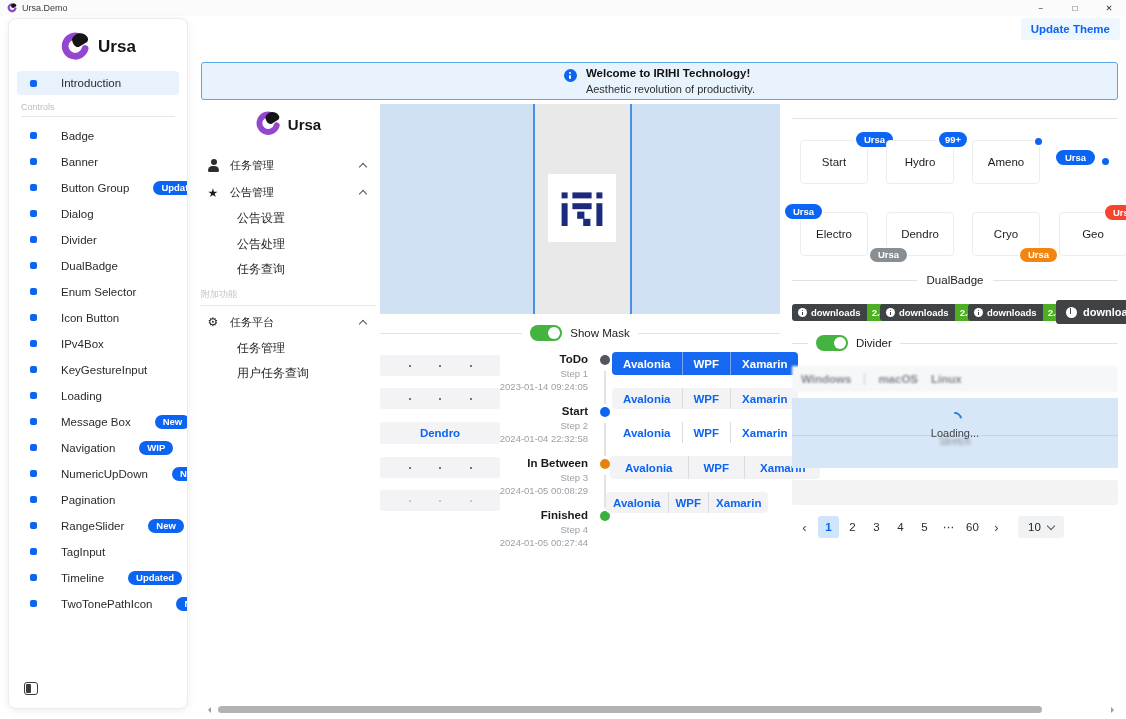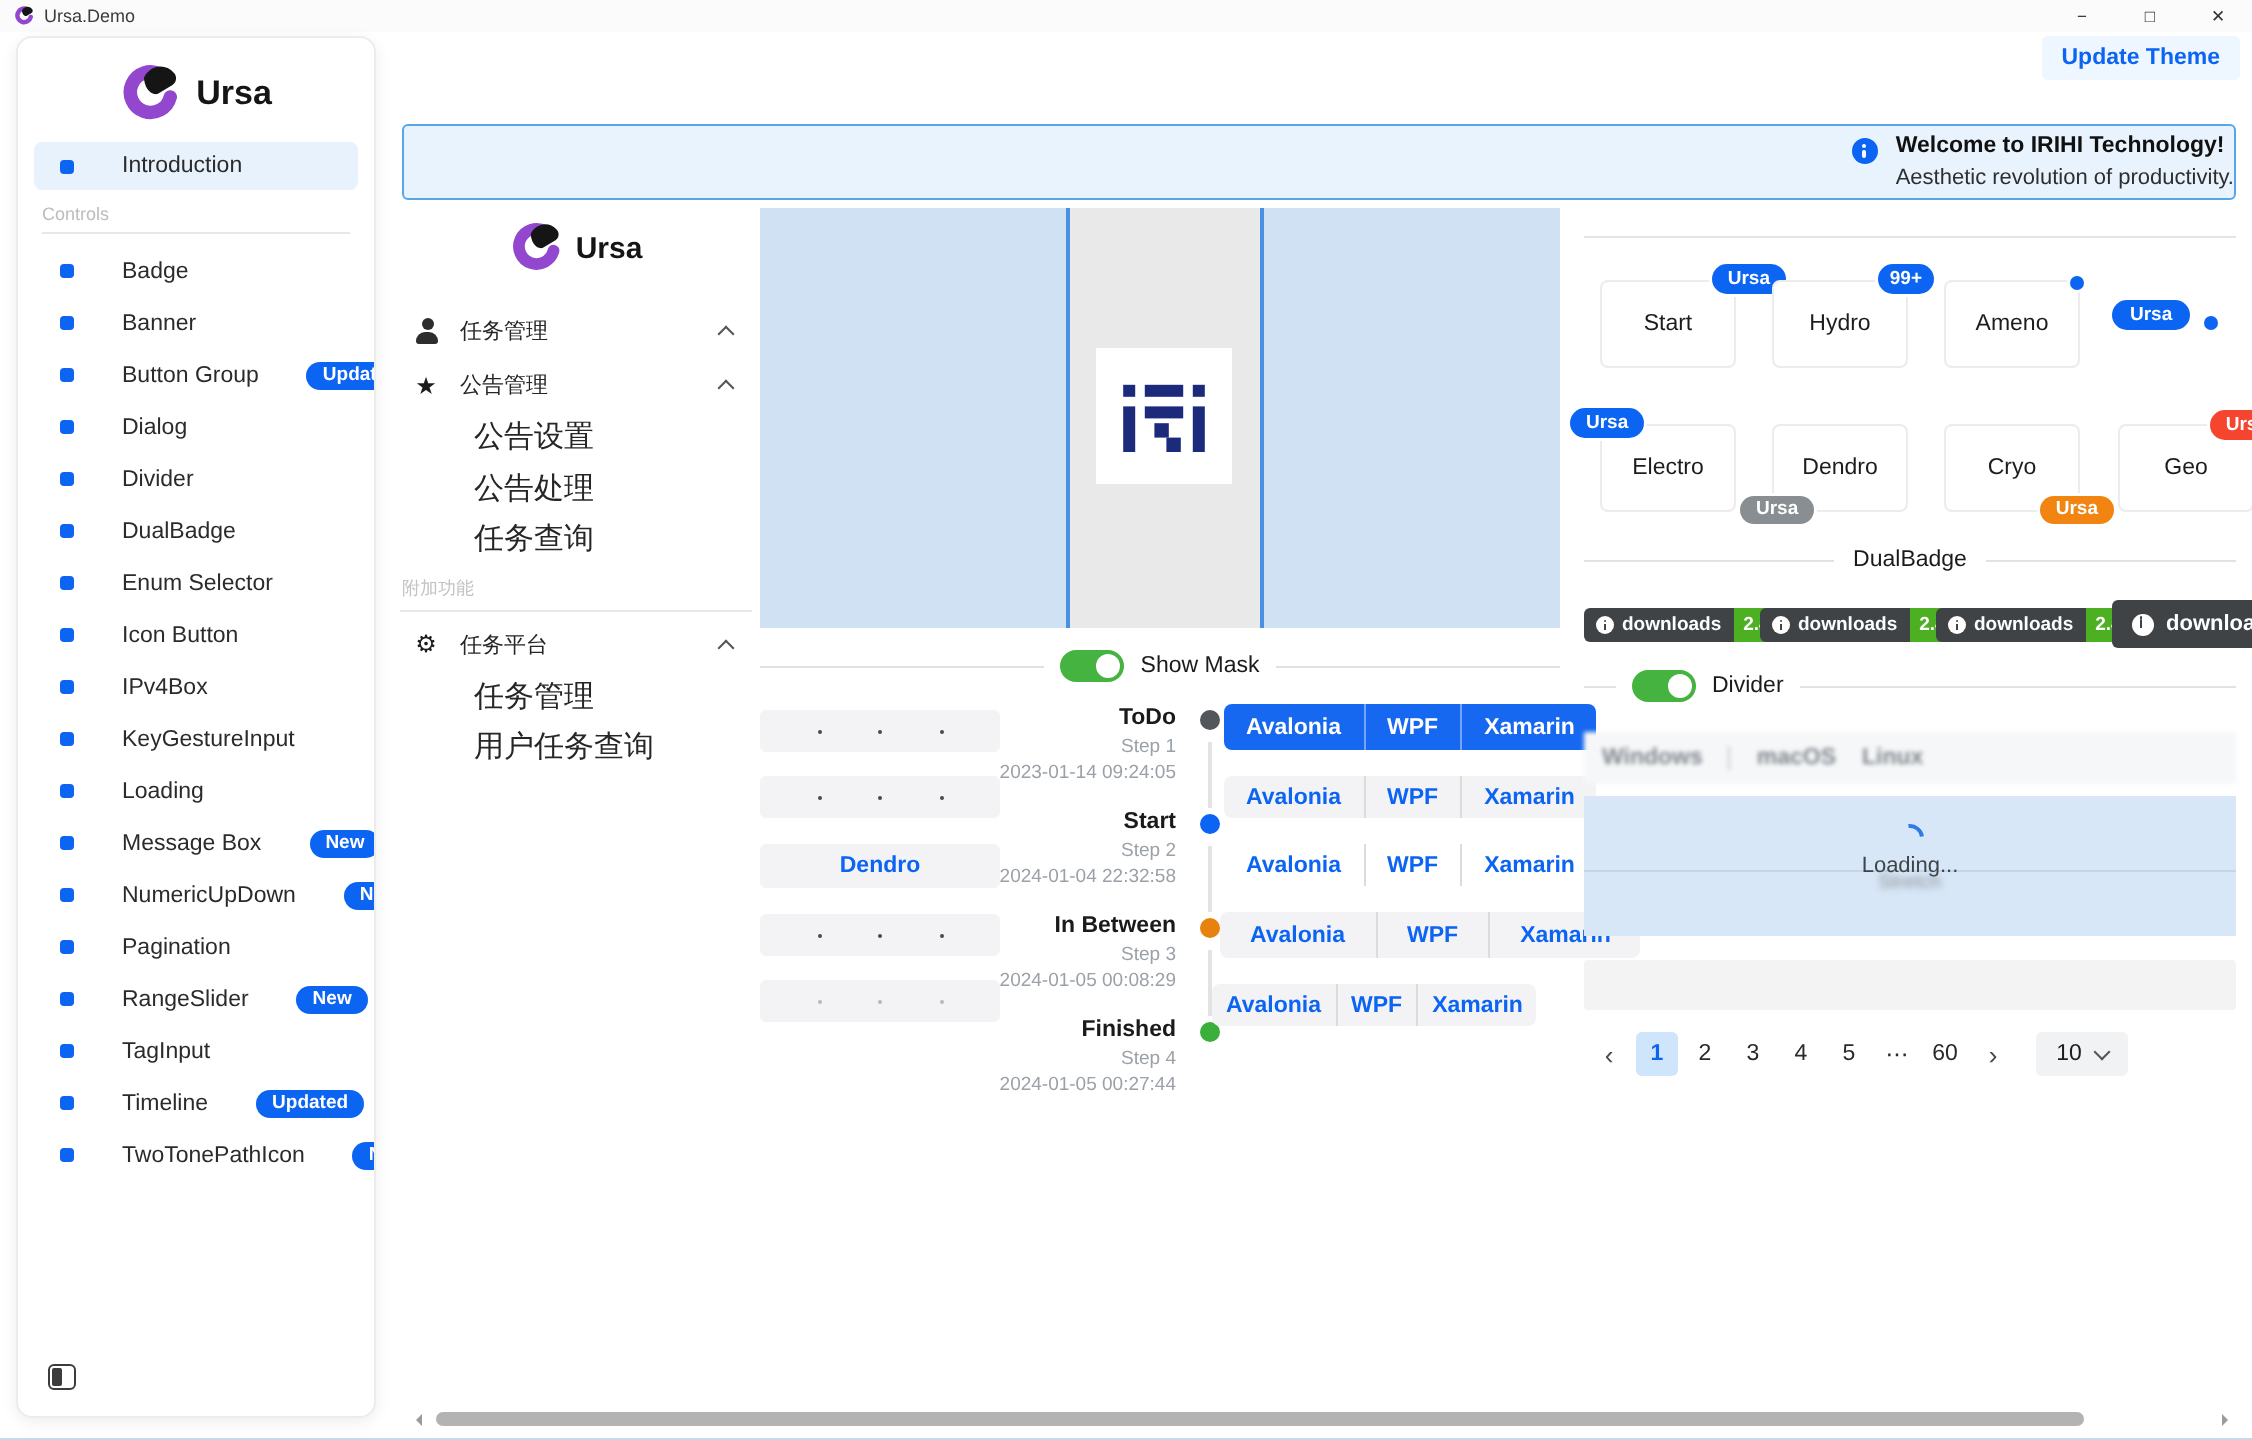--- a/index.html
+++ b/index.html
@@ -21,40 +21,40 @@
 .bullet{width:7px;height:7px;border-radius:2px;background:#0c64f2;flex:none}
 .section-label{font-size:9px;color:#bcbcbc;margin:7px 12px 0;padding-bottom:4px;border-bottom:1px solid #e7e7e7}
 .nav-list{display:flex;flex-direction:column;gap:2.5px;margin-top:7px}
 .nav-list .nav-item{height:23.5px}
 .pill{background:#0c64f2;color:#fff;font-size:9.5px;font-weight:bold;padding:2.5px 8px;border-radius:999px;line-height:1}
 .collapse-btn{position:absolute;left:15px;bottom:13px;width:14px;height:13px;border:1.5px solid #3c3c3c;border-radius:3px}
 .collapse-btn::before{content:"";position:absolute;left:1px;top:1px;bottom:1px;width:4.5px;background:#3c3c3c;border-radius:1px}
 
 .main{position:absolute;left:196px;top:16px;right:0;bottom:0}
 .update-theme{position:absolute;top:2px;right:6px;color:#0c64f2;font-weight:bold;font-size:11.5px;padding:5px 10px;background:#eef6ff;border:none;border-radius:3px;font-family:inherit;cursor:pointer}
-.banner{position:absolute;left:5px;right:8px;top:46px;height:38px;background:#e9f3fd;border:1px solid #58a6e8;border-radius:3px;display:flex;align-items:center;justify-content:flex-end}
+.banner{position:absolute;left:5px;right:8px;top:46px;height:38px;background:#e9f3fd;border:1px solid #58a6e8;border-radius:3px;display:flex;align-items:center;justify-content:center}
 .banner-inner{display:flex;gap:9px}
 .info-icon{width:13px;height:13px;border-radius:50%;background:#0c64f2;position:relative;margin-top:2px;flex:none}
 .info-icon::before{content:"";position:absolute;left:5.5px;top:2.5px;width:2px;height:2px;background:#fff;border-radius:50%}
 .info-icon::after{content:"";position:absolute;left:5.5px;top:5.8px;width:2px;height:4.6px;background:#fff;border-radius:1px}
 .banner-title{font-size:11.5px;font-weight:bold;color:#111}
 .banner-sub{font-size:11px;color:#2e2e2e;margin-top:4px}
 
 .menu-col{position:absolute;left:4px;top:88px;width:176px}
 .menu-logo{display:flex;align-items:center;gap:7px;justify-content:center;padding:7px 0 15px}
 .menu-logo svg{width:26px;height:26px}
 .menu-logo .logo-text{font-size:15px}
 .menu-item{position:relative;display:flex;align-items:center;height:27px;font-size:11px;color:#262626}
 .m-icon{position:absolute;left:6px;width:14px;text-align:center;font-size:12px;color:#1c1c1c;line-height:1}
 .person-icon{position:absolute;left:7px;top:7px;width:13px;height:13px}
 .person-icon::before{content:"";position:absolute;left:3.5px;top:0;width:6px;height:6px;border-radius:50%;background:#2d2d2d}
 .person-icon::after{content:"";position:absolute;left:1px;top:7px;width:11px;height:6px;border-radius:6px 6px 2px 2px;background:#2d2d2d}
 .m-label{margin-left:30px}
 .chev-up{position:absolute;right:10px;top:12px;width:6px;height:6px;border-left:1.3px solid #555;border-top:1.3px solid #555;transform:rotate(45deg)}
-.menu-child{height:25.5px;display:flex;align-items:center;font-size:15px;color:#262626;padding-left:37px}
+.menu-child{height:25.5px;display:flex;align-items:center;font-size:12px;color:#262626;padding-left:37px}
 .menu-section{font-size:9px;color:#c3c3c3;margin-top:5px;padding:0 0 4px 1px;border-bottom:1px solid #e8e8e8;margin-bottom:3px}
 
 .viewer-col{position:absolute;left:184px;top:88px;width:400px;height:470px}
 .viewer{position:absolute;left:0;top:0;width:400px;height:210px;background:#cfe1f3;overflow:hidden}
 .viewer .strip{position:absolute;left:154px;width:96px;top:0;bottom:0;background:#e9e9ea}
 .viewer .vline{position:absolute;top:0;bottom:0;width:1.5px;background:#4a90e2}
 .logo-box{position:absolute;left:168px;top:70px;width:68px;height:68px;background:#fff;display:flex;align-items:center;justify-content:center}
 .mask-row{position:absolute;left:0;top:216px;width:400px;display:flex;align-items:center;gap:8px;height:26px}
 .hline{flex:1;height:1px;background:#e2e2e2}
 .toggle{width:32px;height:16px;border-radius:999px;background:#44b340;position:relative;flex:none;cursor:pointer}
@@ -228,20 +228,25 @@
           <span>Loading</span>
 
         </div>
 
         <div class="nav-item">
           <span class="bullet"></span>
           <span>Message Box</span>
           <span class="pill">New</span>
         </div>
 
+        <div class="nav-item">
+          <span class="bullet"></span>
+          <span>Navigation</span>
+          <span class="pill">WIP</span>
+        </div>
 
         <div class="nav-item">
           <span class="bullet"></span>
           <span>NumericUpDown</span>
           <span class="pill">New</span>
         </div>
 
         <div class="nav-item">
           <span class="bullet"></span>
           <span>Pagination</span>

